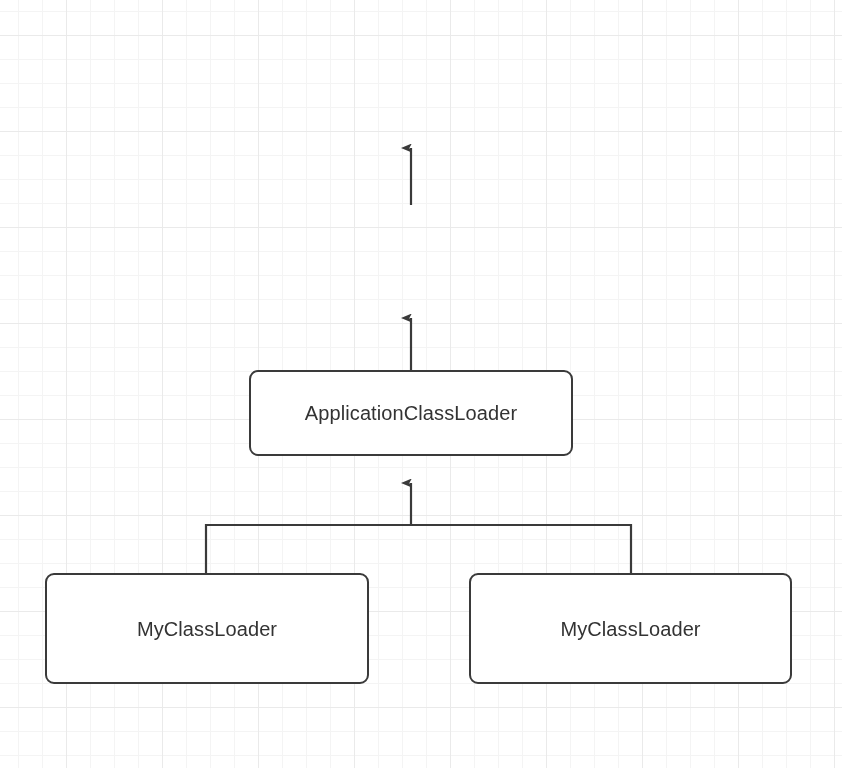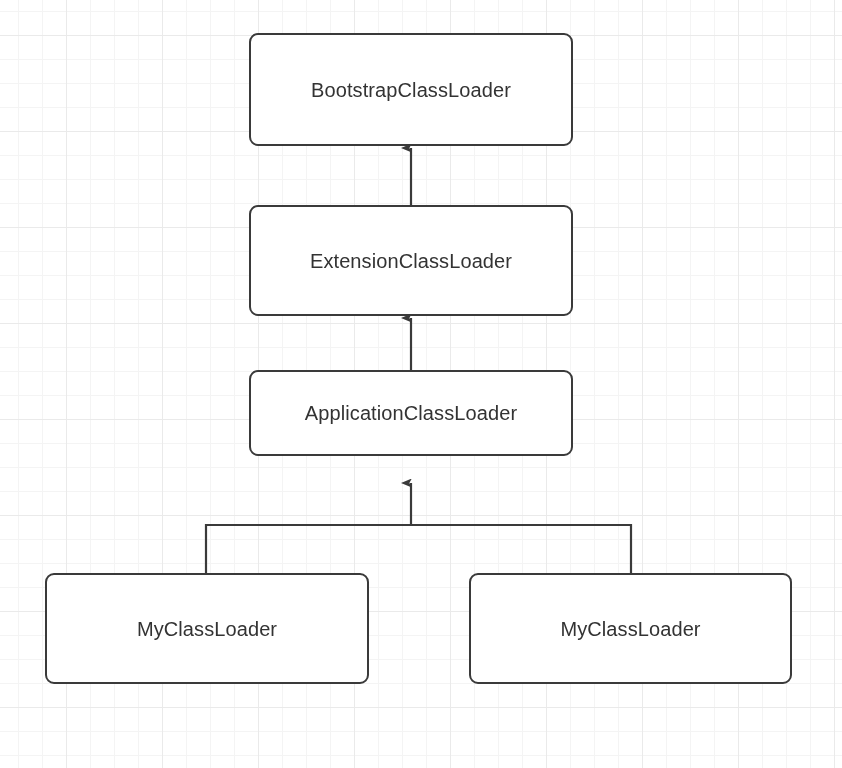--- a/index.html
+++ b/index.html
@@ -82,27 +82,21 @@
     <g>
       <line x1="411" y1="370" x2="411" y2="318" stroke="#3a3a3a" stroke-width="2.2" marker-end="url(#arrowhead)"></line>
     </g>
 
     <g>
       <path d="M 206 573 L 206 525 L 631 525 L 631 573" fill="none" stroke="#3a3a3a" stroke-width="2.2" stroke-linejoin="miter" stroke-linecap="butt"></path>
       <line x1="411" y1="526" x2="411" y2="483" stroke="#3a3a3a" stroke-width="2.2" marker-end="url(#arrowhead)"></line>
     </g>
   </svg>
 
-  <div class="node" style="left:249px; top:33px; width:324px; height:113px;">
-    <span class="node-label">BootstrapClassLoader</span>
-  </div>
 
-  <div class="node" style="left:249px; top:205px; width:324px; height:111px;">
-    <span class="node-label">ExtensionClassLoader</span>
-  </div>
 
   <div class="node" style="left:249px; top:370px; width:324px; height:86px;">
     <span class="node-label">ApplicationClassLoader</span>
   </div>
 
   <div class="node" style="left:45px; top:573px; width:324px; height:111px;">
     <span class="node-label">MyClassLoader</span>
   </div>
 
   <div class="node" style="left:469px; top:573px; width:323px; height:111px;">

